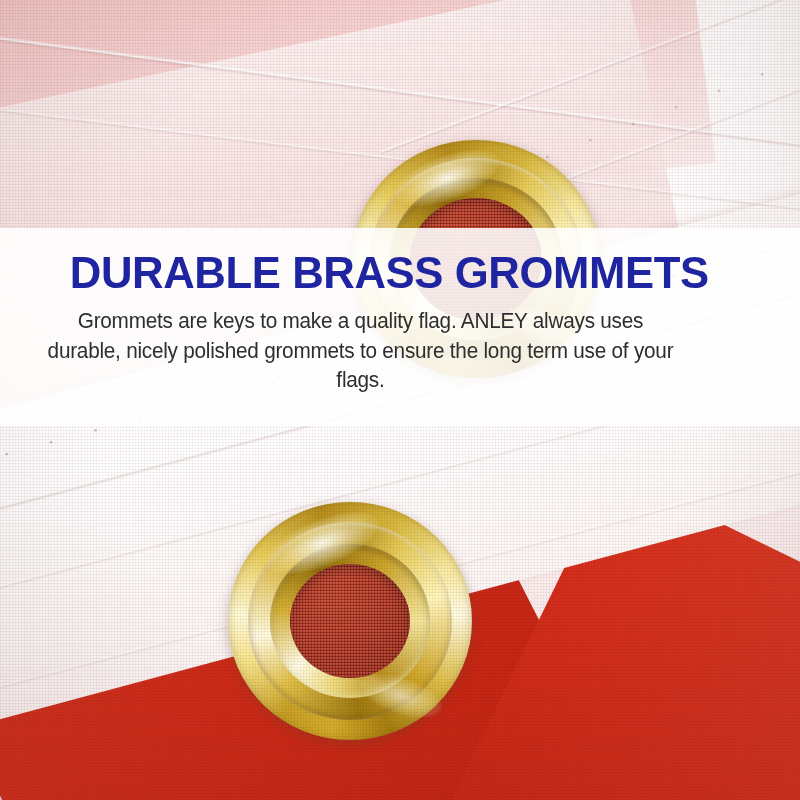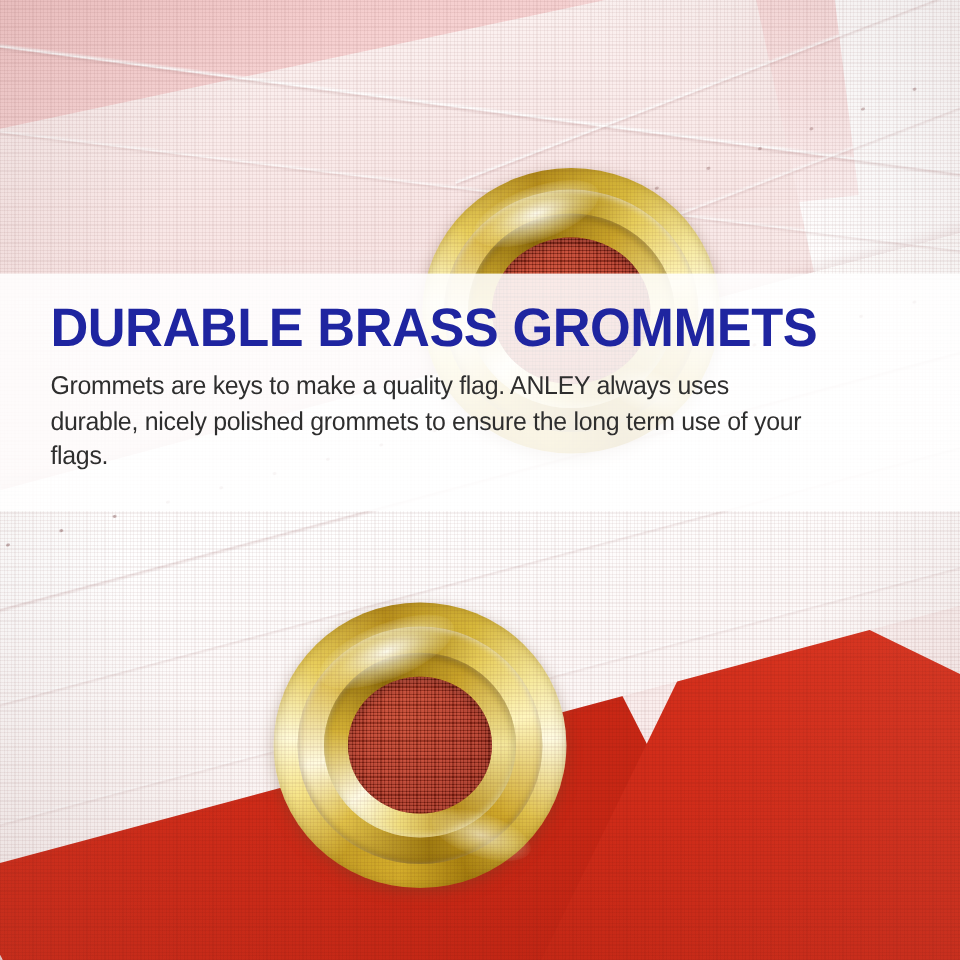--- a/index.html
+++ b/index.html
@@ -262,20 +262,21 @@
   
   .overlay-band {
     position: absolute;
     left: 0;
     top: 228px;
     width: 800px;
     height: 198px;
     background: rgba(255,255,255,0.88);
     box-sizing: border-box;
     padding: 0 42px;
+    text-align: center;
   }
 
   .headline {
     margin: 0;
     padding-top: 22px;
     color: #1f25a0;
     font-family: "Liberation Sans", sans-serif;
     font-weight: bold;
     font-size: 45px;
     line-height: 1.0;

